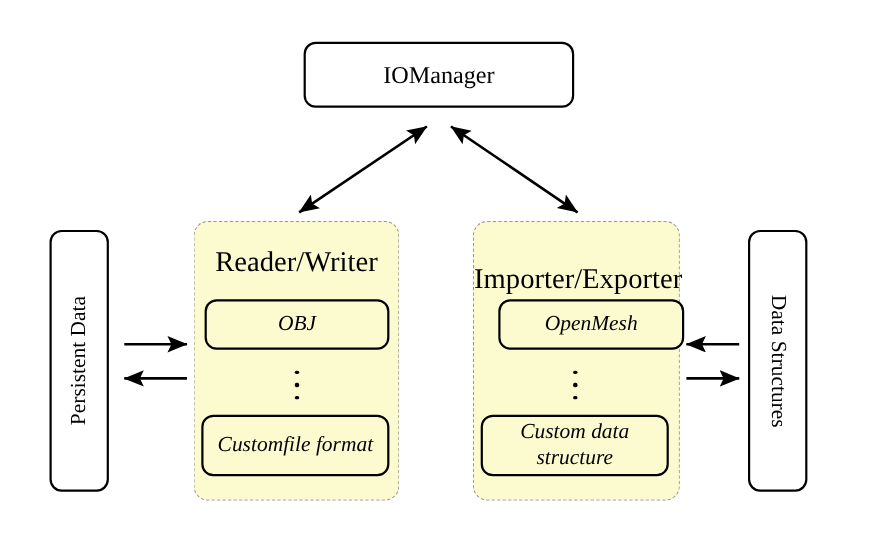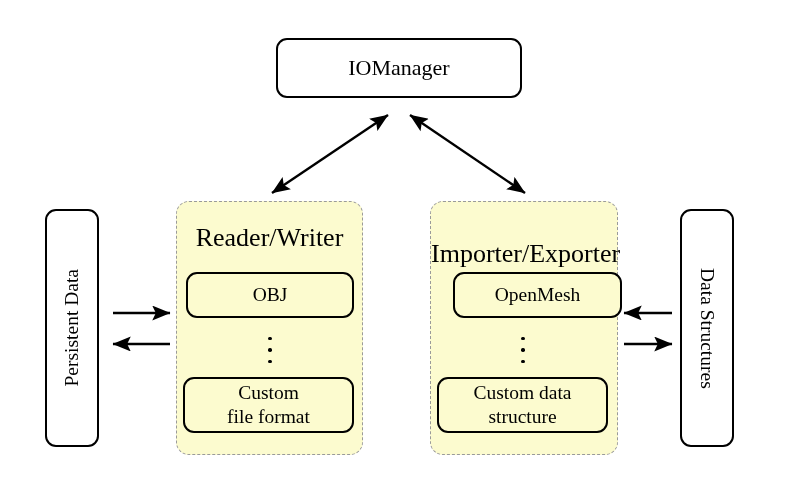--- a/index.html
+++ b/index.html
@@ -58,20 +58,21 @@
     box-sizing: border-box;
     border: 2.6px solid #000000;
     border-radius: 11px;
     background: #fcfbcf;
     display: flex;
     align-items: center;
     justify-content: center;
     text-align: center;
     font-size: 19.5px;
     line-height: 1.22;
+    font-style: italic;
   }
 
   
   .vdots {
     position: absolute;
     display: flex;
     flex-direction: column;
     align-items: center;
     justify-content: space-between;
     height: 26px;
@@ -135,21 +136,21 @@
   <div class="leaf-box" style="left:186px; top:272px; width:168px; height:46px;">
     <span>OBJ</span>
   </div>
 
   <div class="vdots" style="left:262px; top:337px; width:16px;">
     <i></i>
       <i></i>
       <i></i>
   </div>
 
-  <div class="leaf-box" style="left:183px; top:377px; width:171px; height:56px; flex-direction:column;">
+  <div class="leaf-box" style="left:183px; top:377px; width:171px; height:56px; flex-direction:row;">
     <span>Custom</span>
     <span>file format</span>
   </div>
 
   <div class="group-box" style="left:430px; top:201px; width:188px; height:254px;">
     <div class="group-title" style="top:37px;">Importer/Exporter</div>
   </div>
 
   <div class="leaf-box" style="left:439px; top:272px; width:169px; height:46px;margin-left:14px;">
     <span>OpenMesh</span>

